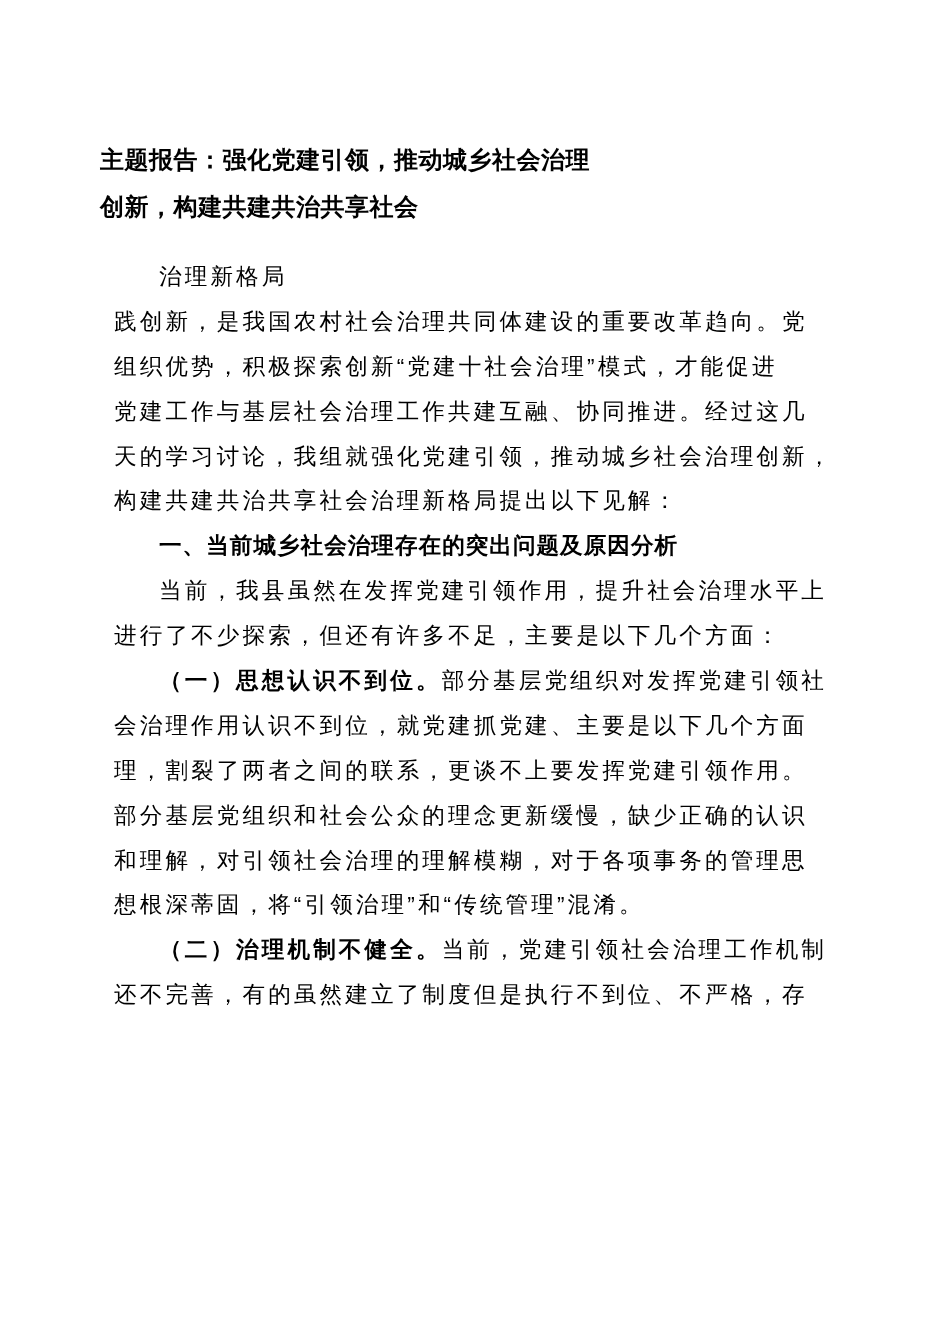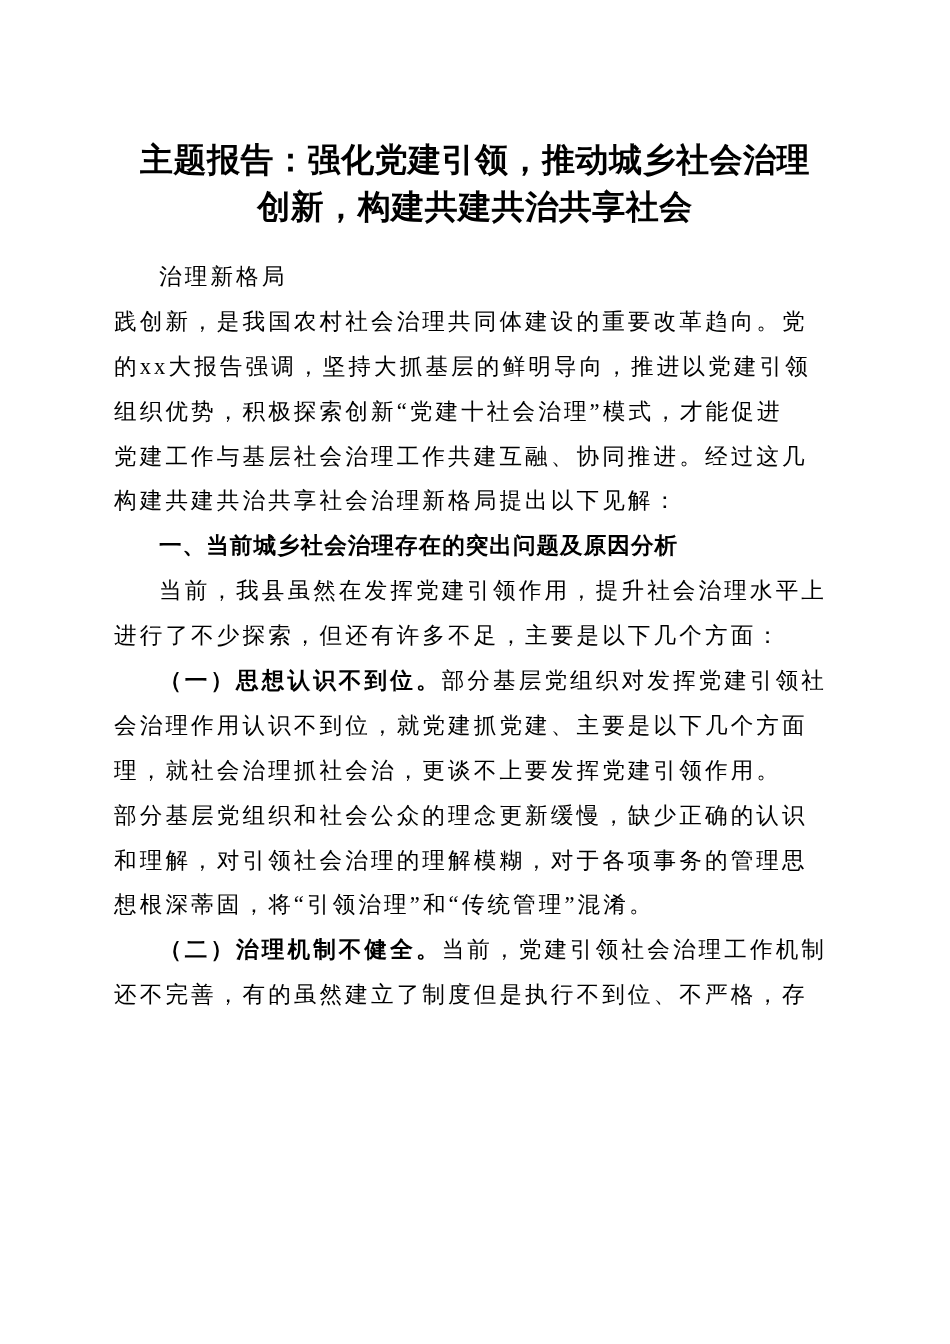--- a/index.html
+++ b/index.html
@@ -20,37 +20,36 @@
       top: 0;
       width: 950px;
       height: 1344px;
       background: #ffffff;
     }
     .title {
       position: absolute;
       left: 100px;
       width: 750px;
       top: 136px;
-      text-align: center;
       font-family: "DejaVu Serif", "Liberation Serif", serif;
       font-weight: bold;
-      font-size: 33px;
+      font-size: 24px;
       line-height: 47px;
       letter-spacing: 0.5px;
     }
     .title .tline {
       display: block;
       white-space: nowrap;
     }
     .body-text {
       position: absolute;
       left: 114px;
       width: 720px;
       top: 255px;
-      font-family: Liberation Serif, serif;
+      font-family: Liberation Sans, sans-serif;
       font-size: 22.6px;
       line-height: 44.9px;
       letter-spacing: 3.1px;
     }
     .line {
       display: block;
       white-space: nowrap;
       height: 44.9px;
     }
     .indent {
@@ -70,33 +69,33 @@
 <div class="page">
 
   <div class="title">
     <span class="tline">主题报告：强化党建引领，推动城乡社会治理</span>
     <span class="tline">创新，构建共建共治共享社会</span>
   </div>
 
   <div class="body-text">
     <span class="line indent">治理新格局</span>
     <span class="line">践创新，是我国农村社会治理共同体建设的重要改革趋向。党</span>
-    <span class="line">的xx大报告强调，坚持大抓基层的鲜明导向，推进以党建引领</span>
     <span class="line">组织优势，积极探索创新“党建十社会治理”模式，才能促进</span>
     <span class="line">党建工作与基层社会治理工作共建互融、协同推进。经过这几</span>
+    <span class="line">天的学习讨论，我组就强化党建引领，推动城乡社会治理创新，</span>
     <span class="line">构建共建共治共享社会治理新格局提出以下见解：</span>
 
     <span class="line indent heading1">一、当前城乡社会治理存在的突出问题及原因分析</span>
 
     <span class="line indent">当前，我县虽然在发挥党建引领作用，提升社会治理水平上</span>
     <span class="line">进行了不少探索，但还有许多不足，主要是以下几个方面：</span>
 
     <span class="line indent"><span class="bold-run">（一）思想认识不到位。</span><span>部分基层党组织对发挥党建引领社</span></span>
     <span class="line">会治理作用认识不到位，就党建抓党建、主要是以下几个方面</span>
-    <span class="line">理，就社会治理抓社会治，更谈不上要发挥党建引领作用。</span>
+    <span class="line">理，割裂了两者之间的联系，更谈不上要发挥党建引领作用。</span>
     <span class="line">部分基层党组织和社会公众的理念更新缓慢，缺少正确的认识</span>
     <span class="line">和理解，对引领社会治理的理解模糊，对于各项事务的管理思</span>
     <span class="line">想根深蒂固，将“引领治理”和“传统管理”混淆。</span>
 
     <span class="line indent"><span class="bold-run">（二）治理机制不健全。</span><span>当前，党建引领社会治理工作机制</span></span>
     <span class="line">还不完善，有的虽然建立了制度但是执行不到位、不严格，存</span>
   </div>
 
 </div>
 

